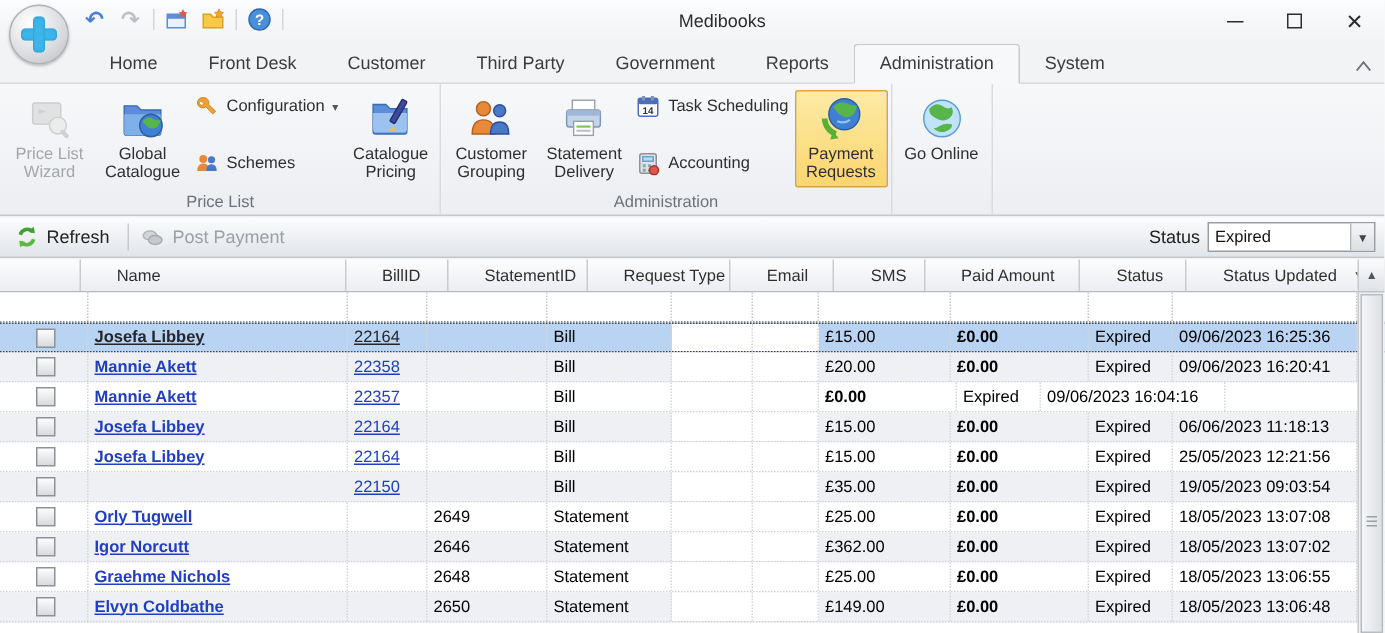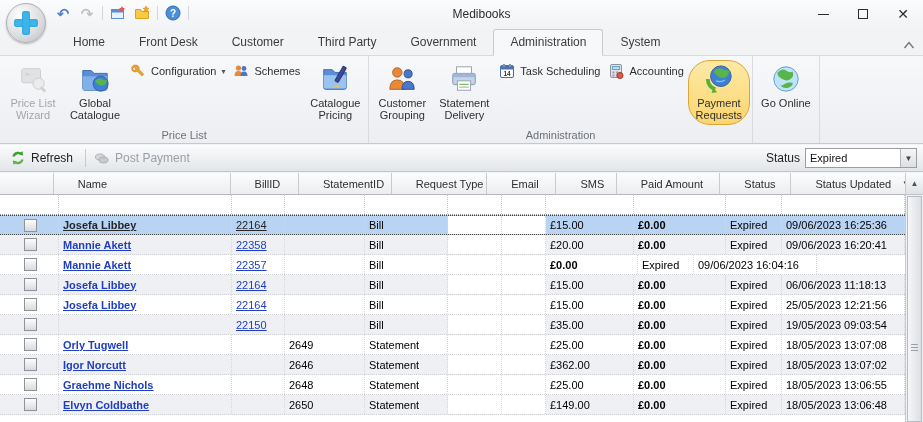--- a/index.html
+++ b/index.html
@@ -43,22 +43,22 @@
             background:linear-gradient(#f7f8fa,#eceef1); border-bottom:1px solid #c6c8cb; display:flex; }
   .ribbon-group { position:relative; height:100%; border-right:1px solid #d9dbde; padding:4px 2px 16px 2px; }
   .group-content { display:flex; align-items:flex-start; height:100%; }
   .group-label { position:absolute; left:0; right:0; bottom:1px; text-align:center; font-size:11px;
                  color:#6d7278; height:14px; line-height:14px; }
   .big-btn { width:62px; display:flex; flex-direction:column; align-items:center; padding:3px 1px;
              border:1px solid transparent; border-radius:2px; }
   .big-btn .big-label { margin-top:3px; text-align:center; font-size:11px; line-height:12px; color:#2f2f2f; }
   .big-btn.disabled .big-label { color:#a3a6aa; }
   .big-btn.disabled .icon { filter:grayscale(1) opacity(.55); }
-  .big-btn.active { background:linear-gradient(#fdeaa6,#fbd56e); border-color:#dca53c;border-radius:22px; }
-  .small-stack { display:flex; gap:8px; padding:3px 4px;justify-content:center; }
+  .big-btn.active { background:linear-gradient(#fdeaa6,#fbd56e); border-color:#dca53c; }
+  .small-stack { display:flex; flex-direction:column; gap:22px; padding:3px 4px;justify-content:center; }
   .small-btn { display:flex; align-items:center; gap:5px; font-size:11px; color:#2f2f2f; white-space:nowrap; }
   .caret { font-size:8px; color:#555; }
   .icon { display:inline-flex; align-items:center; justify-content:center; }
   .icon svg { width:100%; height:100%; }
 
   
   .toolbar { position:absolute; left:0; top:145px; width:923px; height:27px;
              background:linear-gradient(#fbfcfd,#e2e5e9); border-bottom:1px solid #c2c5c9; display:flex;
              align-items:center; padding:0 6px; }
   .tb-btn { display:flex; align-items:center; gap:5px; padding:3px 8px 3px 4px; font-size:12px; color:#222; }
@@ -152,20 +152,21 @@
       </div>
   </div>
 </div>
 
 <div class="tabrow">
   <div class="tab">Home</div>
     <div class="tab">Front Desk</div>
     <div class="tab">Customer</div>
     <div class="tab">Third Party</div>
     <div class="tab">Government</div>
+    <div class="tab">Reports</div>
     <div class="tab active">Administration</div>
     <div class="tab">System</div>
     <span class="collapse-chevron">
     <svg viewBox="0 0 12 8" width="12" height="8">
         <path d="M1.5 7 L6 1.5 L10.5 7" fill="none" stroke="#6d7278" stroke-width="1.3"></path>
       </svg>
   </span>
 </div>
 
 <div class="ribbon">

